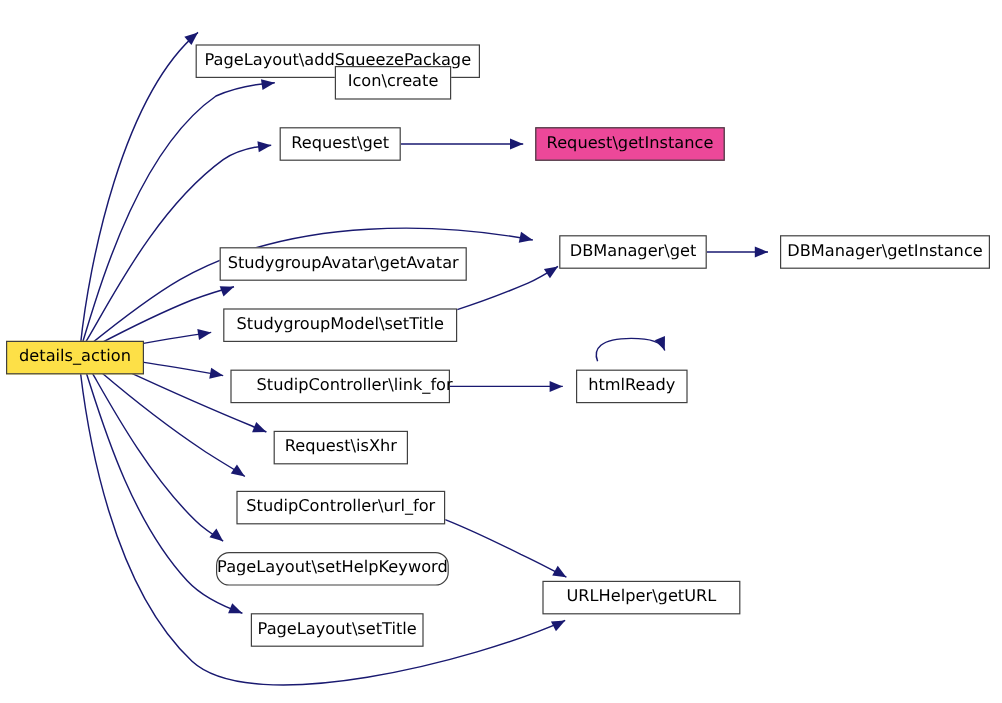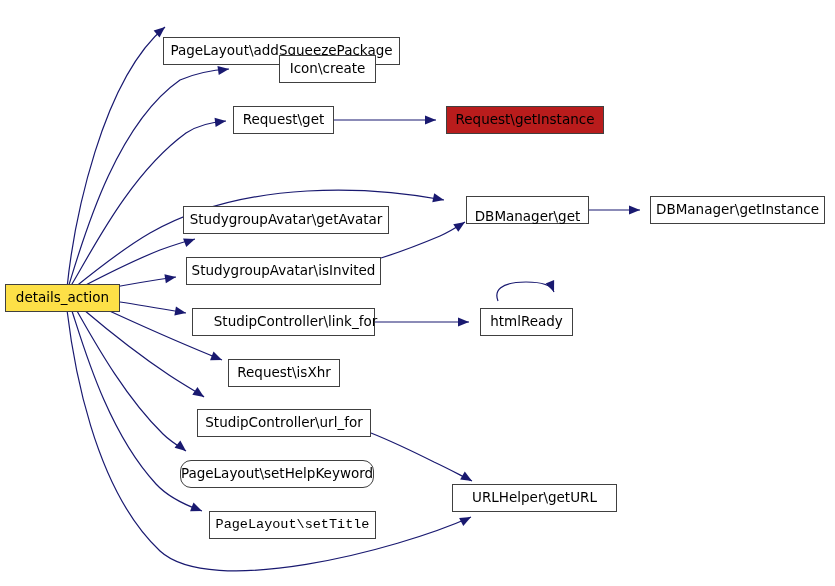--- a/index.html
+++ b/index.html
@@ -98,50 +98,50 @@
       </div>
       <div class="node" style="left: 163px; top: 5px; width: 237px; height: 28px; background: rgb(255, 255, 255); border-color: rgb(64, 64, 64); color: rgb(0, 0, 0); margin-top: 32px;">
         <span class="node-label">PageLayout\addSqueezePackage</span>
       </div>
       <div class="node" style="left: 235px; top: 55px; width: 97px; height: 28px; background: rgb(255, 255, 255); border-color: rgb(64, 64, 64); color: rgb(0, 0, 0); margin-left: 44px;">
         <span class="node-label">Icon\create</span>
       </div>
       <div class="node" style="left: 233px; top: 106px; width: 101px; height: 28px; background: rgb(255, 255, 255); border-color: rgb(64, 64, 64); color: rgb(0, 0, 0);">
         <span class="node-label">Request\get</span>
       </div>
-      <div class="node" style="left: 446px; top: 106px; width: 158px; height: 28px; background: #b91c1c; border-color: rgb(64, 64, 64); color: rgb(0, 0, 0);">
+      <div class="node" style="left: 446px; top: 106px; width: 158px; height: 28px; background: #ec4899; border-color: rgb(64, 64, 64); color: rgb(0, 0, 0);">
         <span class="node-label">Request\getInstance</span>
       </div>
-      <div class="node" style="left: 466px; top: 196px; width: 123px; height: 28px; background: rgb(255, 255, 255); border-color: rgb(64, 64, 64); color: rgb(0, 0, 0); align-items: flex-end;">
+      <div class="node" style="left: 466px; top: 196px; width: 123px; height: 28px; background: rgb(255, 255, 255); border-color: rgb(64, 64, 64); color: rgb(0, 0, 0);">
         <span class="node-label">DBManager\get</span>
       </div>
       <div class="node" style="left: 650px; top: 196px; width: 175px; height: 28px; background: rgb(255, 255, 255); border-color: rgb(64, 64, 64); color: rgb(0, 0, 0);">
         <span class="node-label">DBManager\getInstance</span>
       </div>
       <div class="node" style="left: 183px; top: 206px; width: 206px; height: 28px; background: rgb(255, 255, 255); border-color: rgb(64, 64, 64); color: rgb(0, 0, 0);">
         <span class="node-label">StudygroupAvatar\getAvatar</span>
       </div>
       <div class="node" style="left: 186px; top: 257px; width: 195px; height: 28px; background: rgb(255, 255, 255); border-color: rgb(64, 64, 64); color: rgb(0, 0, 0);">
-        <span class="node-label">StudygroupAvatar\isInvited</span>
+        <span class="node-label">StudygroupModel\setTitle</span>
       </div>
       <div class="node" style="left: 192px; top: 308px; width: 183px; height: 28px; background: rgb(255, 255, 255); border-color: rgb(64, 64, 64); color: rgb(0, 0, 0); padding-left: 24px;">
         <span class="node-label">StudipController\link_for</span>
       </div>
       <div class="node" style="left: 480px; top: 308px; width: 93px; height: 28px; background: rgb(255, 255, 255); border-color: rgb(64, 64, 64); color: rgb(0, 0, 0);">
         <span class="node-label">htmlReady</span>
       </div>
       <div class="node" style="left: 228px; top: 359px; width: 112px; height: 28px; background: rgb(255, 255, 255); border-color: rgb(64, 64, 64); color: rgb(0, 0, 0);">
         <span class="node-label">Request\isXhr</span>
       </div>
       <div class="node" style="left: 197px; top: 409px; width: 174px; height: 28px; background: rgb(255, 255, 255); border-color: rgb(64, 64, 64); color: rgb(0, 0, 0);">
         <span class="node-label">StudipController\url_for</span>
       </div>
       <div class="node" style="left: 180px; top: 460px; width: 194px; height: 28px; background: rgb(255, 255, 255); border-color: rgb(64, 64, 64); color: rgb(0, 0, 0); border-radius: 11px;">
         <span class="node-label">PageLayout\setHelpKeyword</span>
       </div>
-      <div class="node" style="left: 209px; top: 511px; width: 167px; height: 28px; background: rgb(255, 255, 255); border-color: rgb(64, 64, 64); color: rgb(0, 0, 0); font-family: Liberation Mono, monospace;">
+      <div class="node" style="left: 209px; top: 511px; width: 144px; height: 28px; background: rgb(255, 255, 255); border-color: rgb(64, 64, 64); color: rgb(0, 0, 0);">
         <span class="node-label">PageLayout\setTitle</span>
       </div>
       <div class="node" style="left: 452px; top: 484px; width: 165px; height: 28px; background: rgb(255, 255, 255); border-color: rgb(64, 64, 64); color: rgb(0, 0, 0);">
         <span class="node-label">URLHelper\getURL</span>
       </div>
     </div>
 </div>
 
 </body></html>

